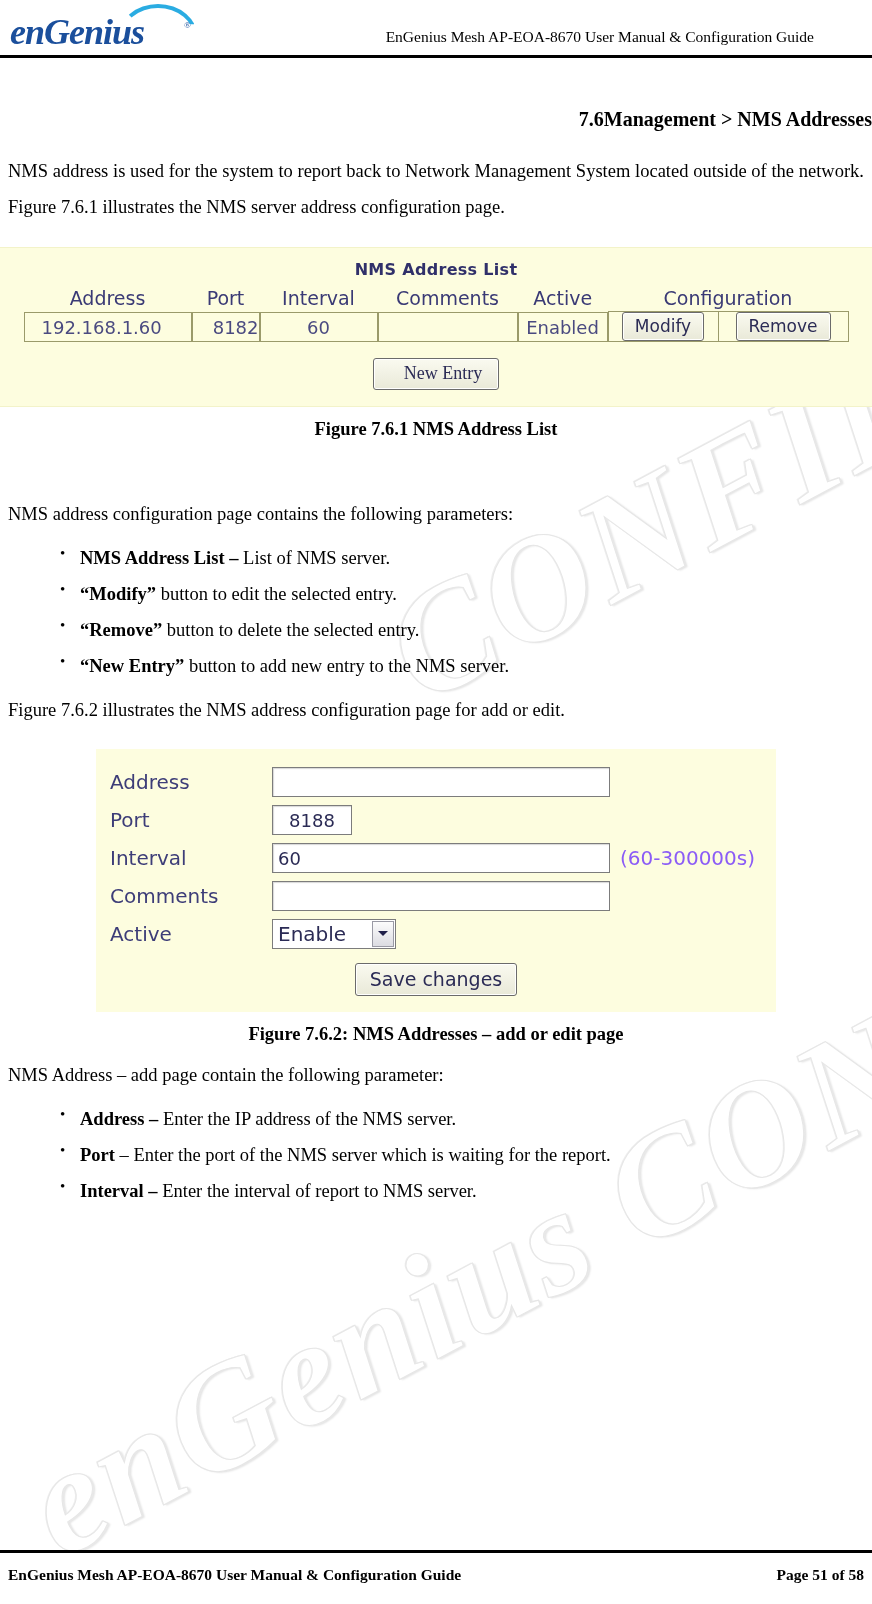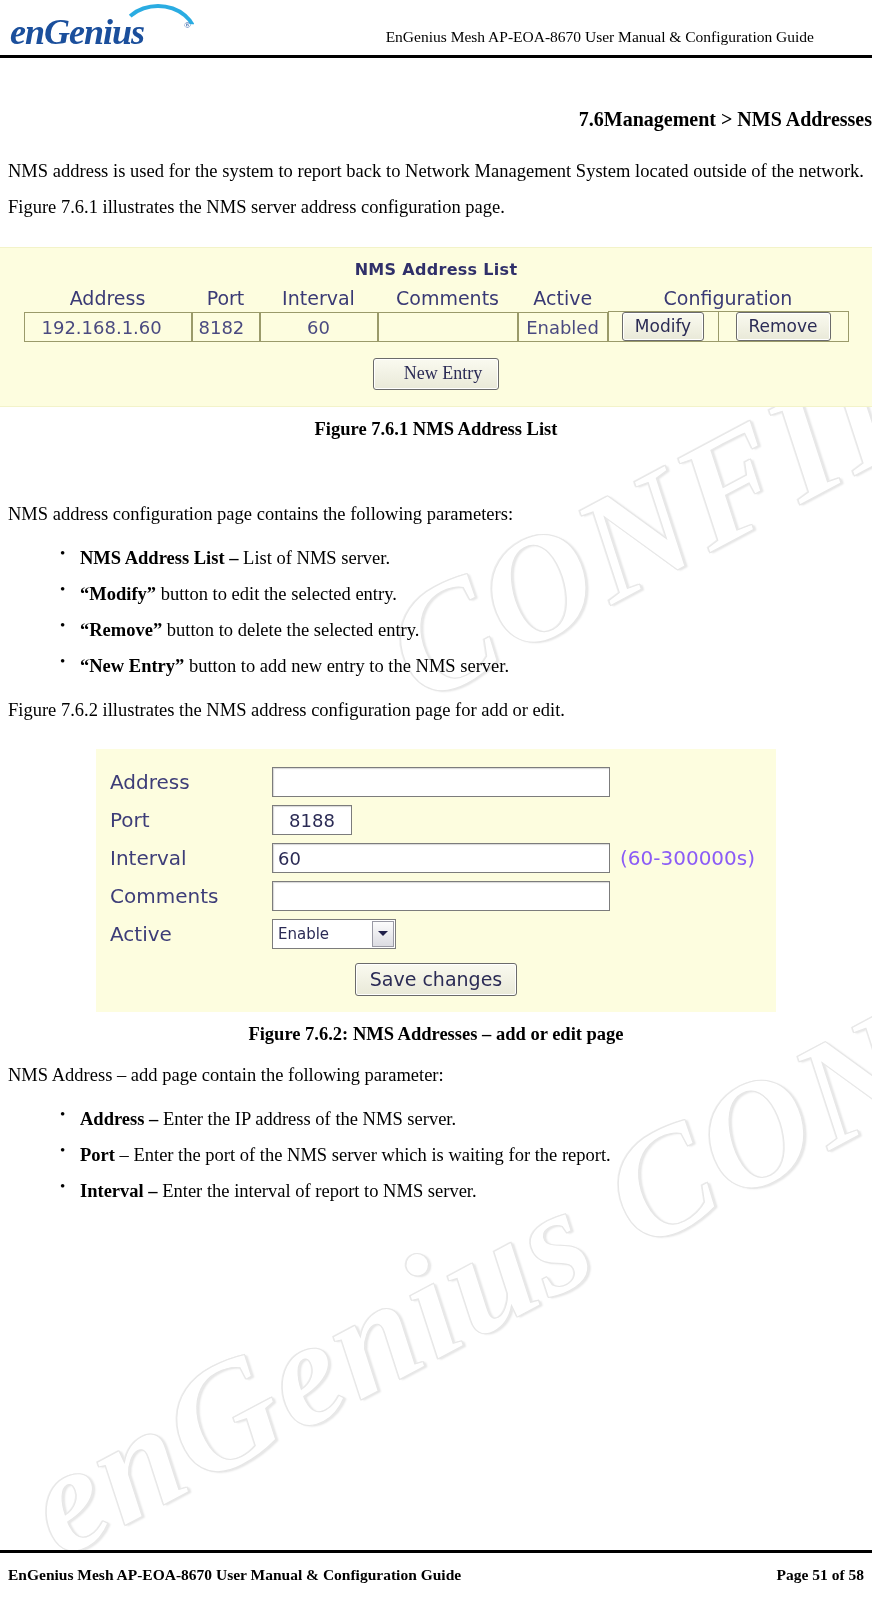--- a/index.html
+++ b/index.html
@@ -212,21 +212,21 @@
     background: #fdfddf;
     height: 30px;
     line-height: 30px;
     font-size: 18px;
     color: #4a4a80;
     text-align: center;
     box-sizing: border-box;
     font-family: "DejaVu Sans", sans-serif;
   }
   .cell-addr { width: 168px; text-align: left; padding-left: 17px; }
-  .cell-port { width: 68px; text-align: left; padding-left: 6px;}
+  .cell-port { width: 68px; text-align: right; padding-left: 6px;}
   .cell-int  { width: 118px; }
   .cell-comm { width: 140px; }
   .cell-act  { width: 90px; }
   .btn {
     display: inline-block;
     font-family: "DejaVu Sans", sans-serif;
     font-size: 17px;
     color: #2b2b55;
     background: linear-gradient(#fafaf0,#e9e9d8);
     border: 1px solid #6b6b6b;
@@ -297,21 +297,21 @@
   }
   .select {
     width: 124px;
     height: 30px;
     border: 1px solid #7c7c7c;
     background: #ffffff;
     display: flex;
     align-items: center;
     justify-content: space-between;
     font-family: "DejaVu Sans", sans-serif;
-    font-size: 15px;
+    font-size: 20px;
     color: #2b2b55;
     padding-left: 5px;
     box-sizing: border-box;
   }
   .select .arrow {
     width: 22px;
     height: 26px;
     margin: 1px;
     background: linear-gradient(#fcfcfc,#dcdce2);
     border: 1px solid #9a9aa5;

